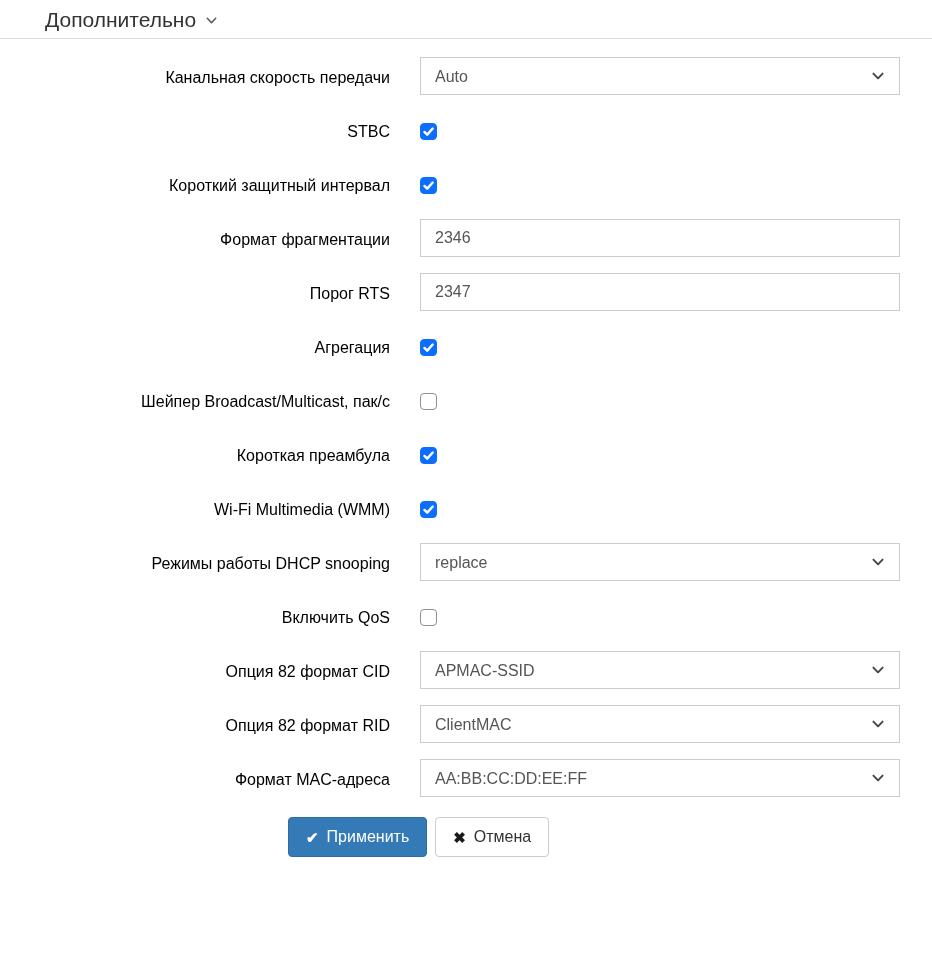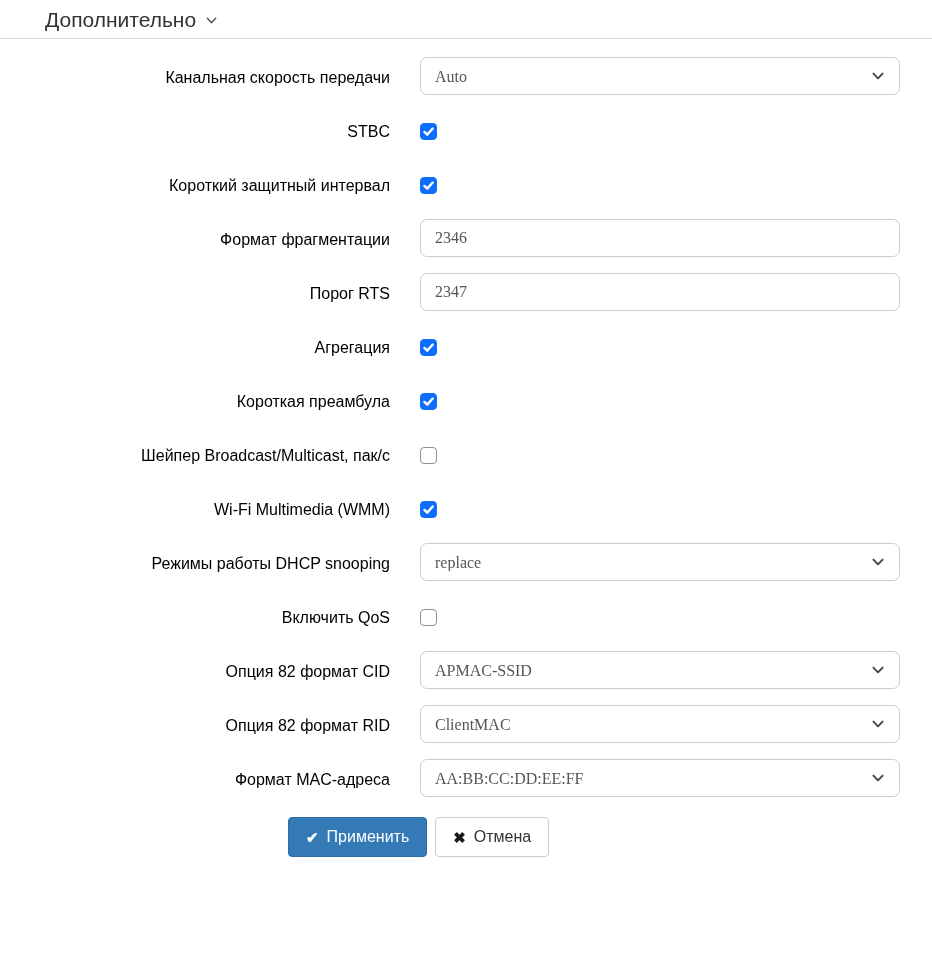--- a/index.html
+++ b/index.html
@@ -16,23 +16,23 @@
   }
   .divider { border-bottom: 1px solid #ddd; width: 100%; }
   .form { padding-top: 18px; }
   .row { display: flex; align-items: flex-start; min-height: 38px; margin-bottom: 16px; }
   .lbl {
     width: 420px; padding: 8px 30px 0 35px; text-align: right;
     font-size: 16px; line-height: 25px; color: #000000;
   }
   .ctrl { flex: 1; margin-right: 32px; position: relative; }
   .field {
-    width: 100%; height: 38px; border: 1px solid #ccc; border-radius: 7px;
+    width: 100%; height: 38px; border: 1px solid #ccc; border-radius: 0;
     padding: 0 14px; font-size: 16px; color: #555; background: #fff;
-    font-family: Liberation Serif, serif;
+    font-family: Liberation Sans, sans-serif;
     appearance: none; -webkit-appearance: none; -moz-appearance: none;
     outline: none;
   }
   select.field { cursor: pointer; padding-right: 36px; }
   .chev { position: absolute; right: 15px; top: 12px; pointer-events: none; }
   .cb {
     display: inline-flex; align-items: center; justify-content: center;
     width: 17px; height: 17px; margin-top: 12px;
     border: 1px solid #8d9196; border-radius: 4px; background: #fff;
     cursor: pointer;
@@ -94,30 +94,30 @@
     </div>
     <div class="row">
       <div class="lbl">Агрегация</div>
       <div class="ctrl"><span class="cb checked">
           <svg width="13" height="13" viewBox="0 0 14 14">
             <path d="M2.6 7.5 L5.6 10.4 L11.5 3.8" fill="none" stroke="#fff" stroke-width="2.6" stroke-linecap="round" stroke-linejoin="round"></path>
           </svg>
         </span></div>
     </div>
     <div class="row">
+      <div class="lbl">Шейпер Broadcast/Multicast, пак/с</div>
+      <div class="ctrl"><span class="cb"></span></div>
+    </div>
+    <div class="row">
       <div class="lbl">Короткая преамбула</div>
       <div class="ctrl"><span class="cb checked">
           <svg width="13" height="13" viewBox="0 0 14 14">
             <path d="M2.6 7.5 L5.6 10.4 L11.5 3.8" fill="none" stroke="#fff" stroke-width="2.6" stroke-linecap="round" stroke-linejoin="round"></path>
           </svg>
         </span></div>
-    </div>
-    <div class="row">
-      <div class="lbl">Шейпер Broadcast/Multicast, пак/с</div>
-      <div class="ctrl"><span class="cb"></span></div>
     </div>
     <div class="row">
       <div class="lbl">Wi-Fi Multimedia (WMM)</div>
       <div class="ctrl"><span class="cb checked">
           <svg width="13" height="13" viewBox="0 0 14 14">
             <path d="M2.6 7.5 L5.6 10.4 L11.5 3.8" fill="none" stroke="#fff" stroke-width="2.6" stroke-linecap="round" stroke-linejoin="round"></path>
           </svg>
         </span></div>
     </div>
     <div class="row">

